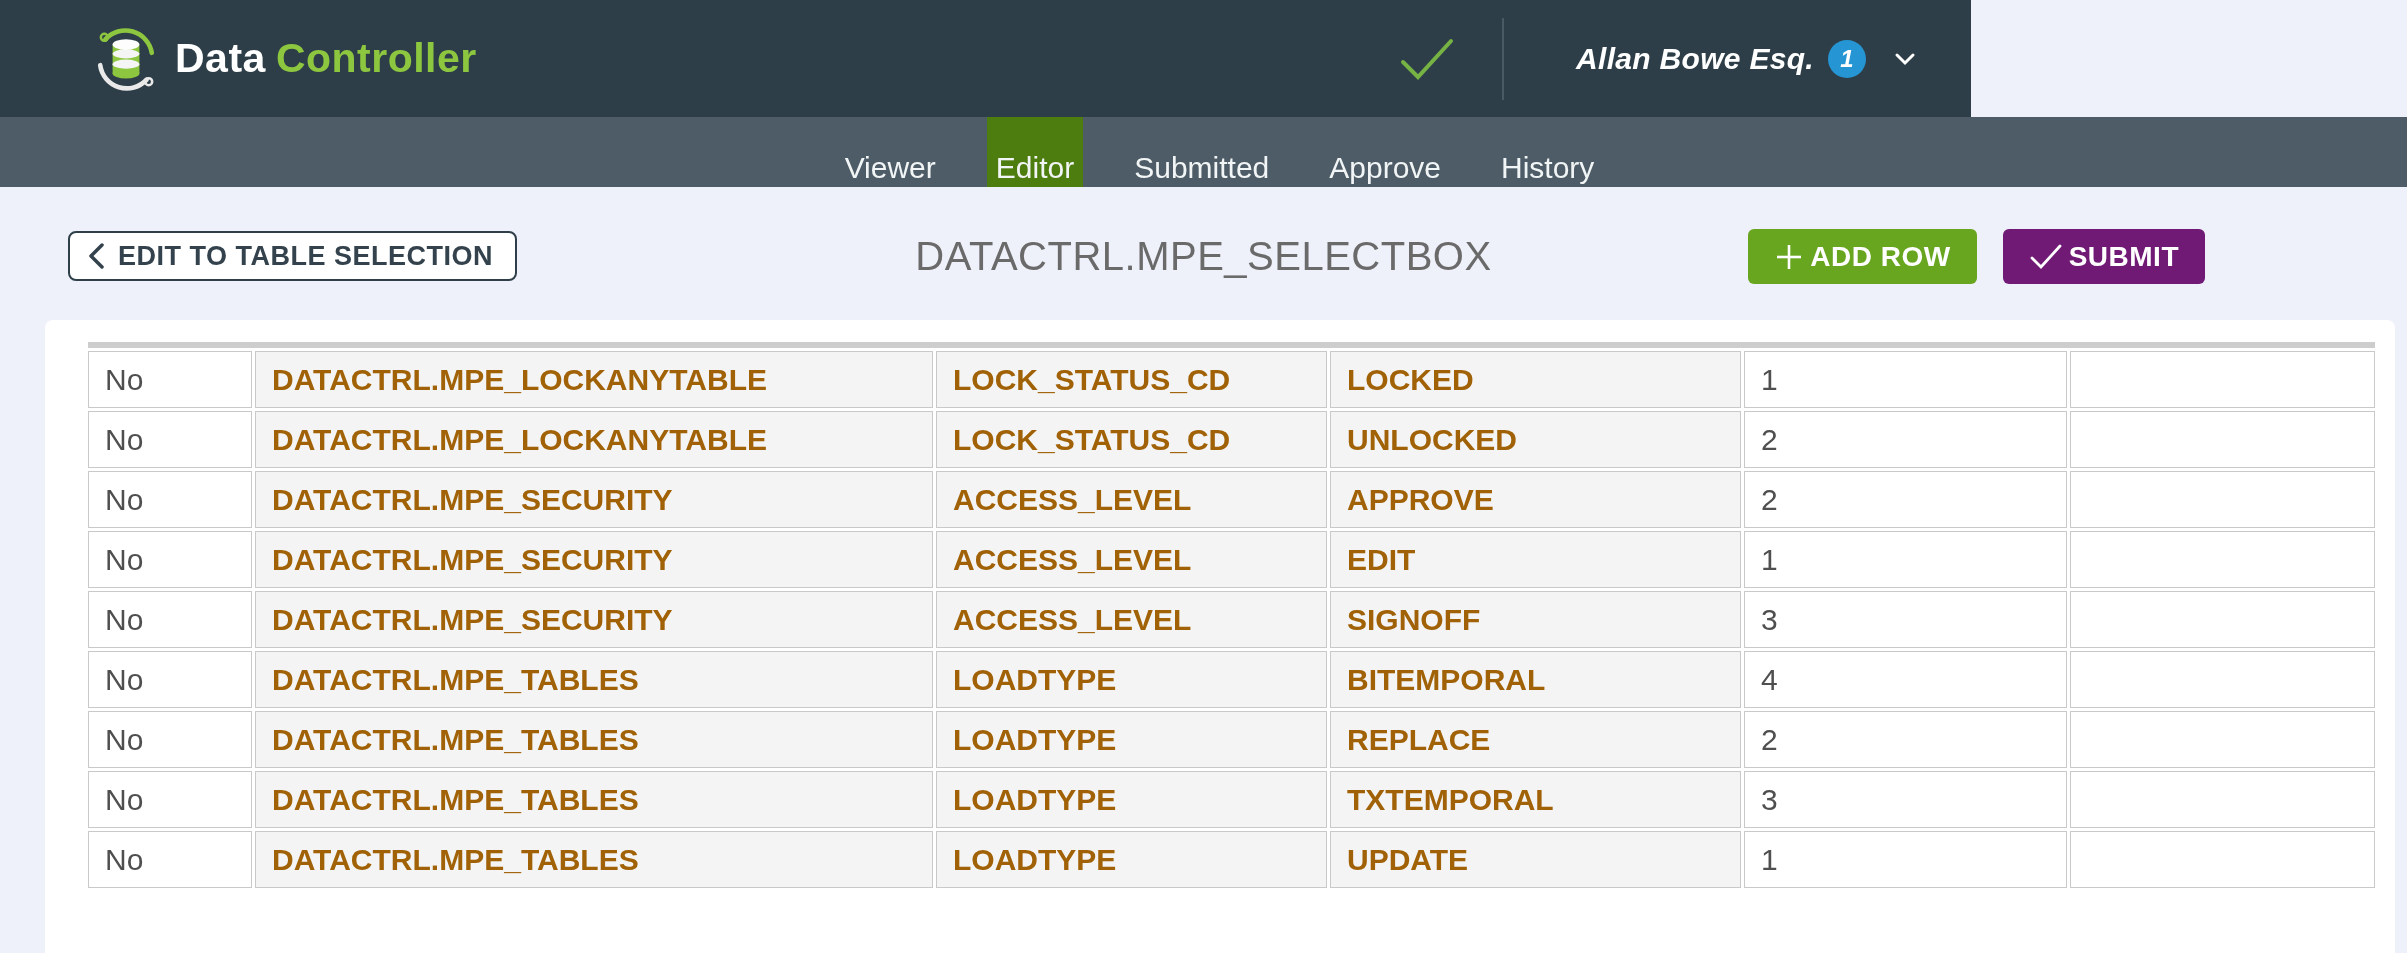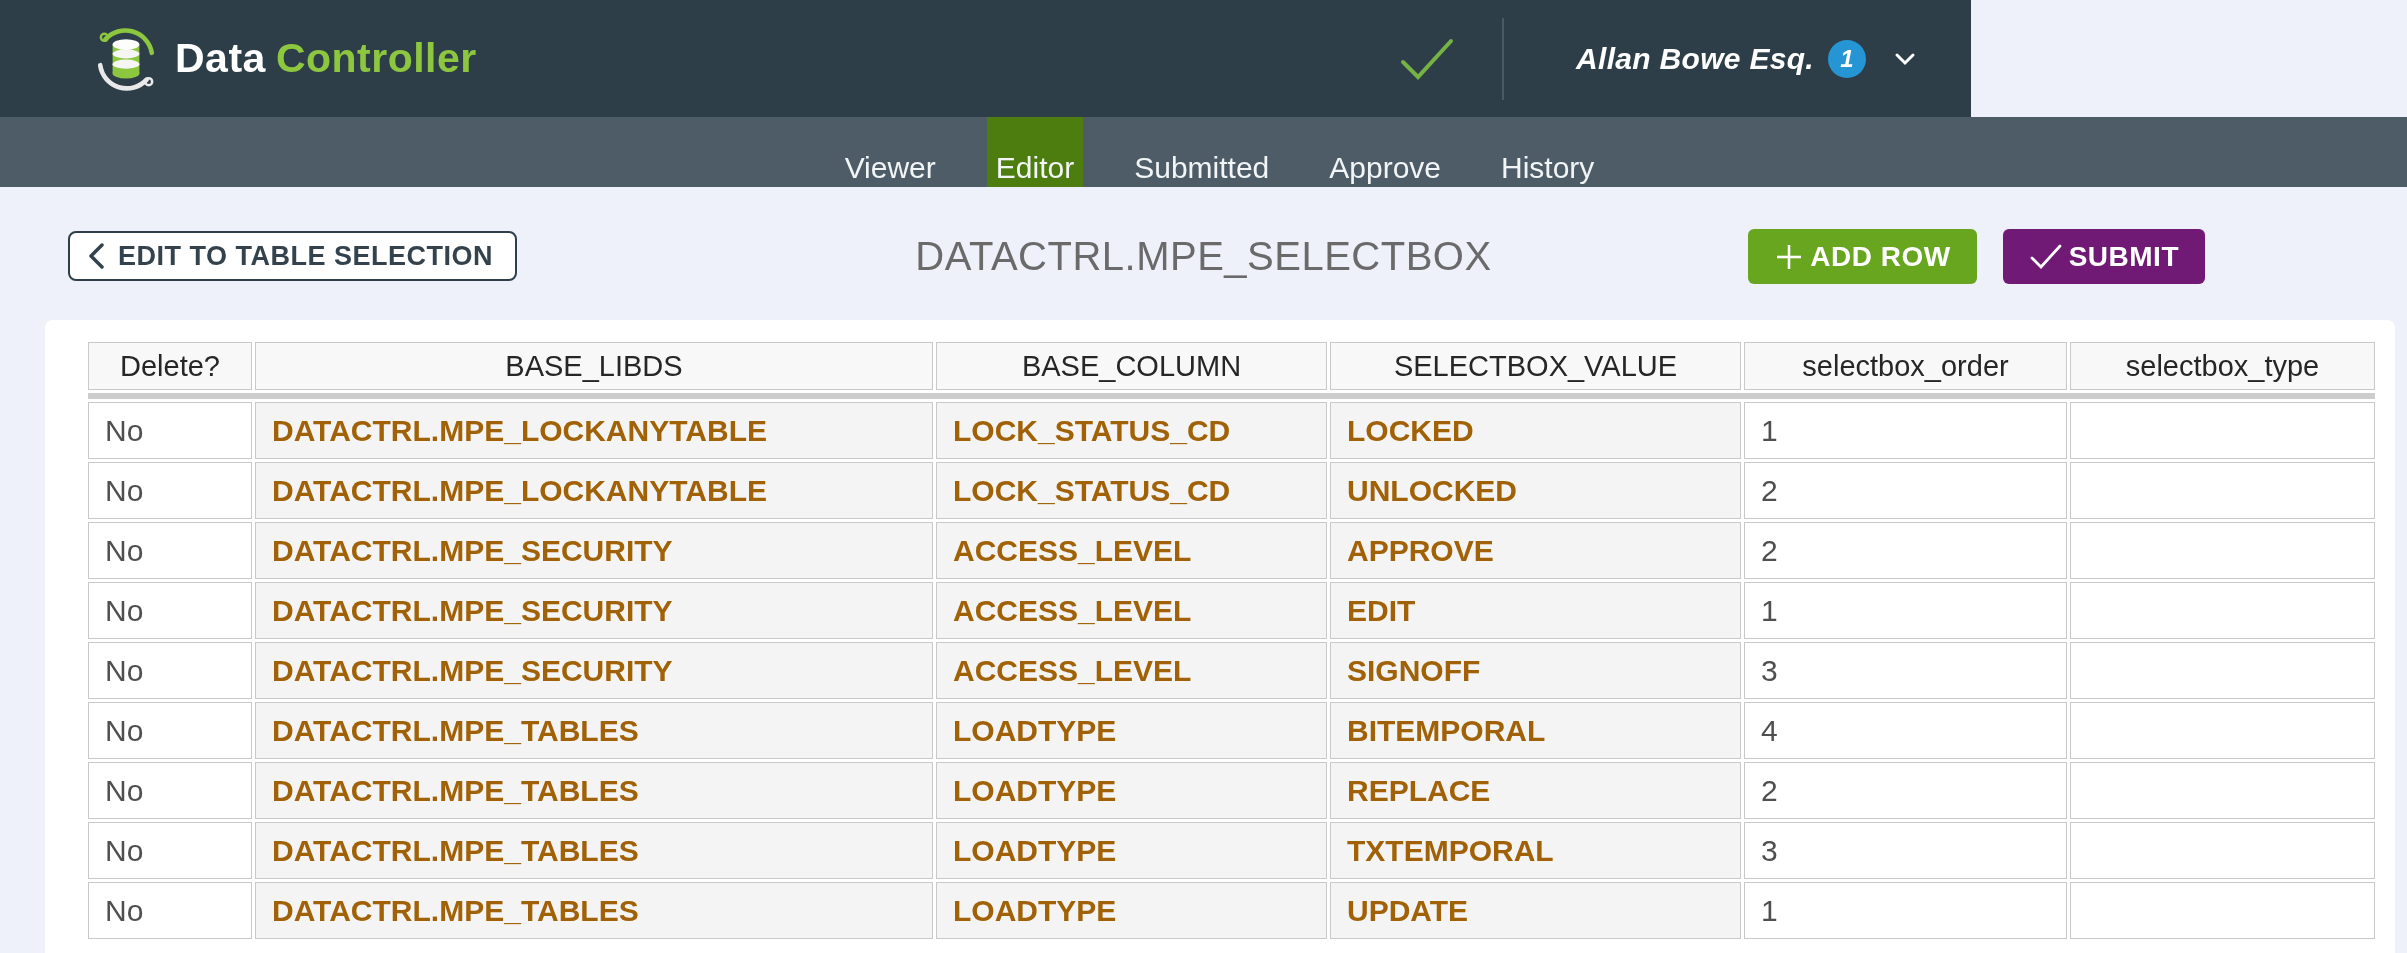--- a/index.html
+++ b/index.html
@@ -182,28 +182,20 @@
     <colgroup>
       <col style="width:164px">
         <col style="width:678px">
         <col style="width:391px">
       <col style="width:411px">
         <col style="width:323px">
         <col style="width:305px">
     </colgroup>
     <thead>
       <tr>
-        <th>Delete?</th>
-        <th>BASE_LIBDS</th>
-        <th>BASE_COLUMN</th>
-        <th>SELECTBOX_VALUE</th>
-        <th>selectbox_order</th>
-        <th>selectbox_type</th>
-      </tr>
-      <tr>
         <td class="sep-cell" colspan="6"></td>
       </tr>
     </thead>
     <tbody>
         <tr>
           <td class="cell-editable text-plain">No</td>
           <td class="cell-readonly text-dark">DATACTRL.MPE_LOCKANYTABLE</td>
           <td class="cell-readonly text-dark">LOCK_STATUS_CD</td>
           <td class="cell-readonly text-dark">LOCKED</td>
           <td class="cell-editable text-plain">1</td>

